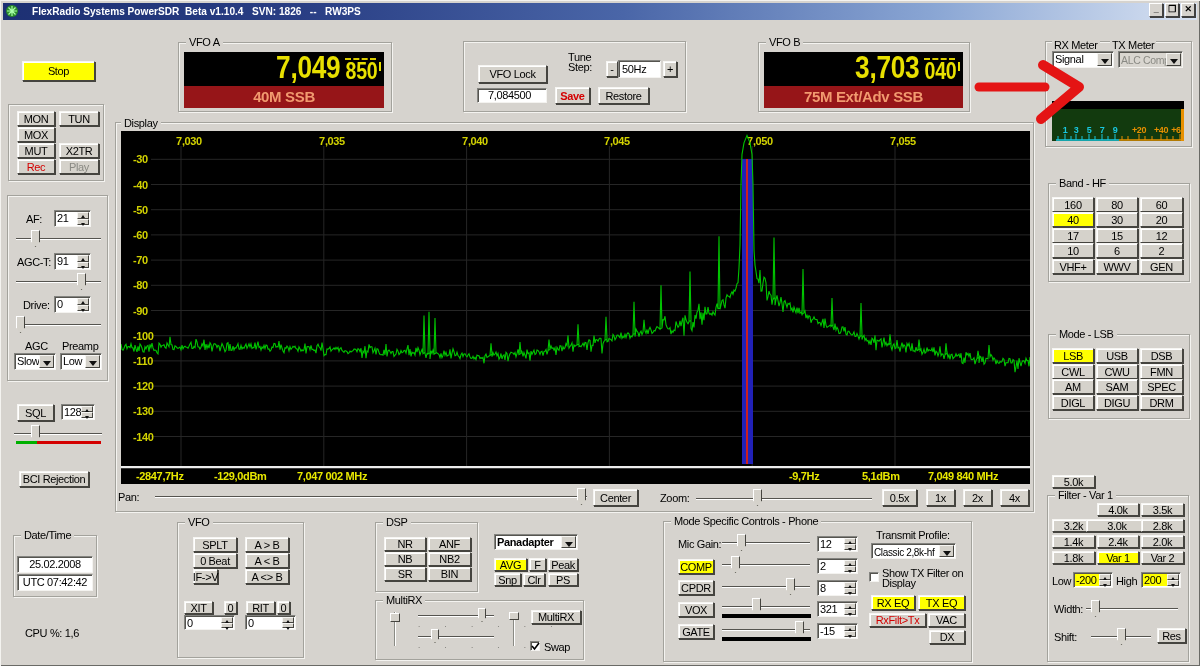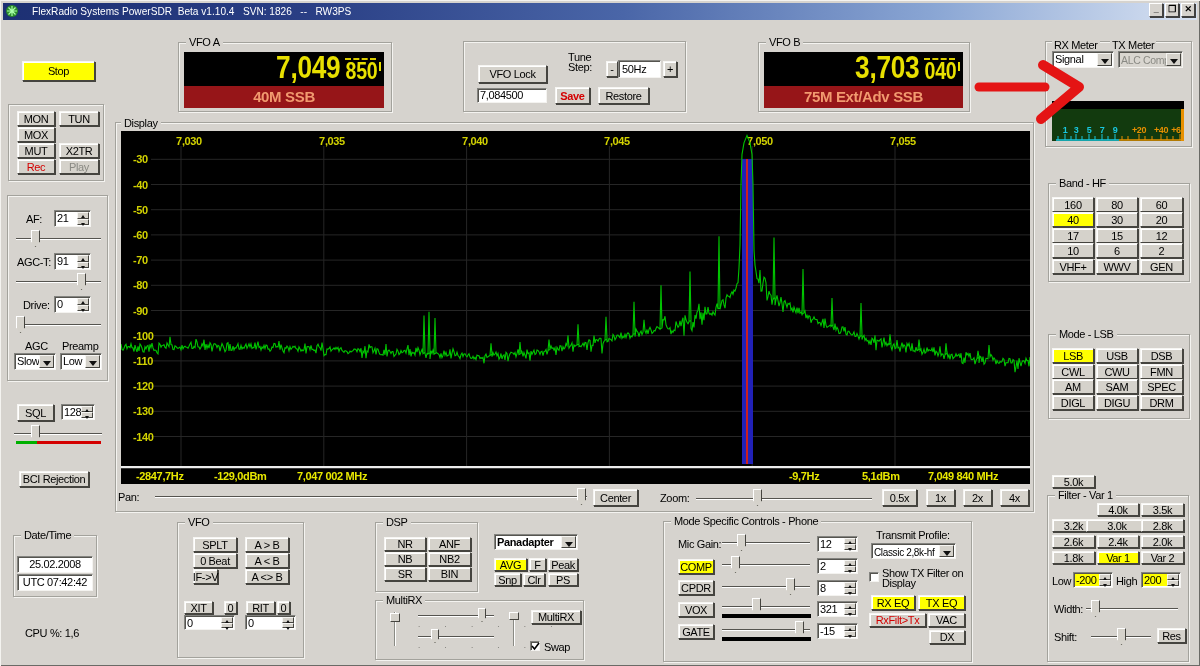--- a/index.html
+++ b/index.html
@@ -1,18 +1,18 @@
 <!DOCTYPE html>
 <html><head><meta charset="utf-8"><style>
 *{margin:0;padding:0;box-sizing:border-box}
 body{font-family:"Liberation Sans",sans-serif;background:#d6d3ce}
 #win{position:relative;width:1200px;height:666px;background:#d6d3ce;overflow:hidden;
  box-shadow:inset 1px 1px 0 #f4f3f0,inset -1px -1px 0 #6a6a66;font-size:11px;color:#000;letter-spacing:-.35px}
 .a{position:absolute}
-#title{left:3px;top:3px;width:1194px;height:17px;background:linear-gradient(90deg,#1d3073 0%,#293e84 25%,#4a66a8 52%,#8aa6d4 78%,#d8e2f2 100%);color:#fff;font-weight:normal;font-size:12px;line-height:17px}
+#title{left:3px;top:3px;width:1194px;height:17px;background:linear-gradient(90deg,#1d3073 0%,#293e84 25%,#4a66a8 52%,#8aa6d4 78%,#d8e2f2 100%);color:#fff;font-weight:bold;font-size:12px;line-height:17px}
 #title span{position:absolute;left:29px;top:0;letter-spacing:0;white-space:nowrap;font-size:11px;transform:scaleX(.92);transform-origin:left}
 .wbtn{position:absolute;top:3px;height:14px;background:#d6d3ce;border:1px solid;border-color:#fff #404040 #404040 #fff;box-shadow:1px 1px 0 #404040;font-size:9px;line-height:11px;text-align:center;font-weight:bold}
 #menu{left:3px;top:20px;width:1194px;height:17px;background:#d6d3ce}
 #menu span{position:absolute;top:3px}
 .gb{position:absolute;border:1px solid #a3a29c;box-shadow:inset 1px 1px 0 #f4f3f0,1px 1px 0 #f4f3f0}
 .gl{position:absolute;top:-6px;left:7px;background:#d6d3ce;padding:0 3px;line-height:11px;white-space:nowrap}
 .btn{position:absolute;background:#d5d2cb;border:1px solid;border-color:#f6f5f2 #45443f #45443f #f6f5f2;box-shadow:1px 1px 0 #45443f,inset 1px 1px 0 #fff;display:flex;align-items:center;justify-content:center;white-space:nowrap}
 .yel{background:#ffff00}
 .tb{position:absolute;background:#fff;border:1px solid;border-color:#848480 #f4f3f0 #f4f3f0 #848480;box-shadow:inset 1px 1px 0 #55544f}
 .spin .v{position:absolute;left:1px;top:1px;right:13px;bottom:1px;background:#fff;line-height:12px;padding-left:1px}
@@ -131,21 +131,21 @@
       <span style="position:absolute;right:3px;top:10px;width:2px;height:9px;background:#e8e000"></span>
     </div>
 <div class="a" style="left:184px;top:86px;width:200px;height:22px;color:#f19a6f;font-weight:bold;font-size:15px;text-align:center;line-height:21px">40M SSB</div>
 
 <div class="gb" style="left:463px;top:41px;width:223px;height:71px"></div>
 <div class="btn" style="left:478px;top:65px;width:69px;height:18px">VFO Lock</div>
 <div class="lbl" style="left:568px;top:52px;line-height:10px">Tune<br>Step:</div>
 <div class="btn" style="left:606px;top:61px;width:12px;height:16px">-</div>
 <div class="tb" style="left:618px;top:60px;width:43px;height:18px;line-height:16px;padding-left:3px">50Hz</div>
 <div class="btn" style="left:663px;top:61px;width:14px;height:16px">+</div>
-<div class="tb" style="left:477px;top:88px;width:70px;height:15px;line-height:13px;padding-left:2px">7,084500</div>
+<div class="tb" style="left:477px;top:88px;width:70px;height:15px;line-height:13px;padding-left:10px">7,084500</div>
 <div class="btn red" style="left:555px;top:87px;width:35px;height:17px;font-weight:bold">Save</div>
 <div class="btn" style="left:598px;top:87px;width:51px;height:17px">Restore</div>
 
 <div class="gb" style="left:758px;top:42px;width:212px;height:70px">
       <span class="gl">VFO B</span>
     </div>
 <div class="a" style="left:764px;top:52px;width:199px;height:34px;background:#000"></div>
 <div class="a" style="left:764px;top:86px;width:199px;height:22px;background:#961518"></div>
 <div class="a" style="left:764px;top:52px;width:199px;height:34px;color:#e8e000;font-weight:bold">
       <span style="position:absolute;right:44px;top:-3px;font-size:32px;transform:scaleX(.82);transform-origin:right">3,703</span>
@@ -432,21 +432,21 @@
 
 <div class="gb" style="left:1047px;top:495px;width:142px;height:167px">
       <span class="gl">Filter - Var 1</span>
     </div>
 <div class="btn" style="left:1052px;top:475px;width:43px;height:13px">5.0k</div>
 <div class="btn" style="left:1097px;top:503px;width:42px;height:13px">4.0k</div>
 <div class="btn" style="left:1141px;top:503px;width:43px;height:13px">3.5k</div>
 <div class="btn" style="left:1052px;top:519px;width:43px;height:13px">3.2k</div>
 <div class="btn" style="left:1086px;top:519px;width:62px;height:13px">3.0k</div>
 <div class="btn" style="left:1141px;top:519px;width:43px;height:13px">2.8k</div>
-<div class="btn" style="left:1052px;top:535px;width:43px;height:13px">2.6k</div>
+<div class="btn" style="left:1052px;top:535px;width:43px;height:13px">1.4k</div>
 <div class="btn" style="left:1097px;top:535px;width:42px;height:13px">2.4k</div>
 <div class="btn" style="left:1141px;top:535px;width:43px;height:13px">2.0k</div>
 <div class="btn" style="left:1052px;top:551px;width:43px;height:13px">1.8k</div>
 <div class="btn yel" style="left:1097px;top:551px;width:42px;height:13px">Var 1</div>
 <div class="btn" style="left:1141px;top:551px;width:43px;height:13px">Var 2</div>
 <div class="lbl" style="left:1052px;top:575px">Low</div>
 <div class="tb spin" style="left:1073px;top:572px;width:40px;height:16px">
       <span class="v yel" style="background:#ffff00">-200</span>
       <span class="ud">
         <i class="up"></i>

